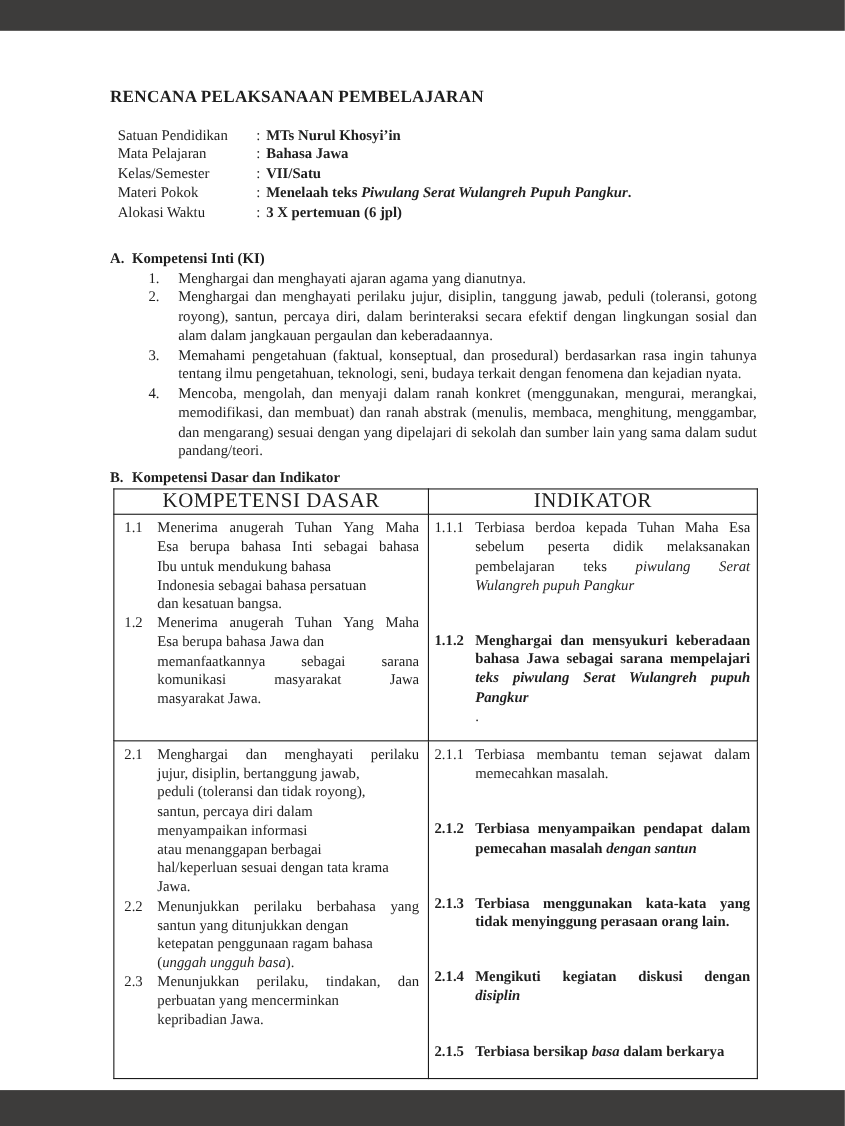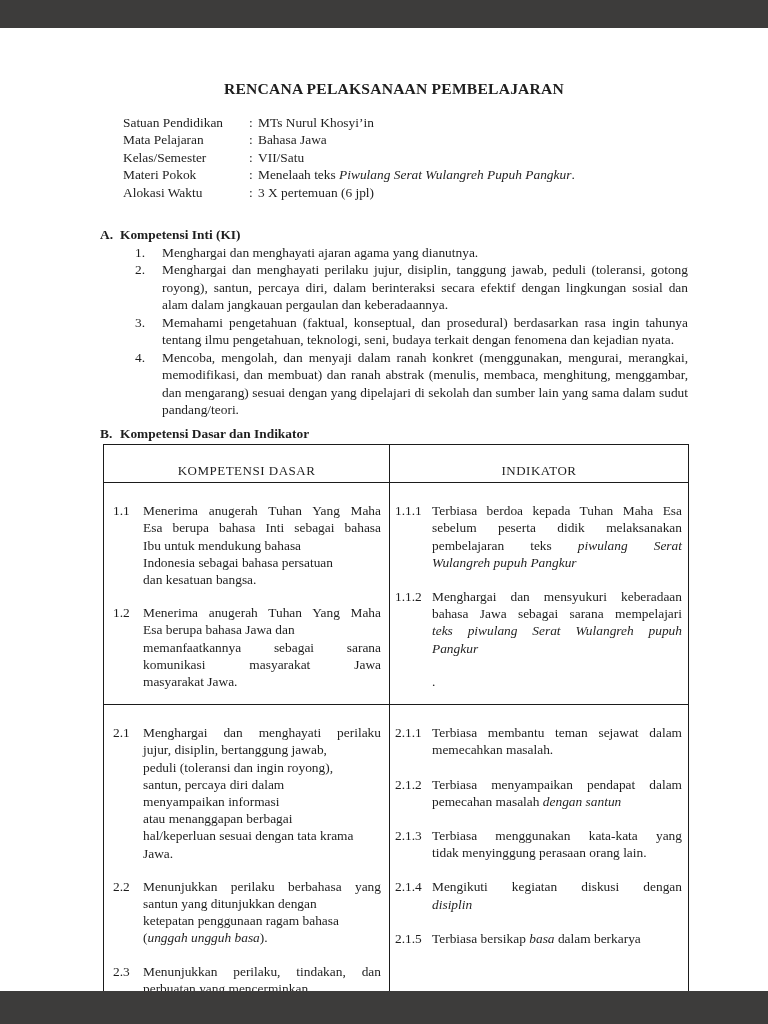--- a/index.html
+++ b/index.html
@@ -2,45 +2,45 @@
 <html><head>
 <meta charset="utf-8">
 <style>
   html,body{margin:0;padding:0;}
   body{width:768px;height:1024px;position:relative;overflow:hidden;background:#ffffff;
        font-family:"Liberation Serif","DejaVu Serif",serif;color:#1e1e1e;}
   .bar{position:absolute;left:0;width:768px;background:#3d3c3b;}
   .bar-top{top:0;height:28px;}
   .bar-bottom{top:991px;height:33px;}
   .page{position:absolute;left:100px;top:28px;width:588px;font-size:13.4px;line-height:17.5px;}
-  .title{margin:52px 0 0 0;text-align:center;font-size:15.6px;font-weight:700;letter-spacing:.2px;}
+  .title{margin:52px 0 0 0;text-align:left;font-size:15.6px;font-weight:700;letter-spacing:.2px;}
   .meta{margin-top:16px;padding-left:7px;}
-  .meta-row{display:flex;margin-left:16px;}
+  .meta-row{display:flex;}
   .m-label{width:126px;flex:none;}
   .m-colon{width:9px;flex:none;}
-  .m-value{flex:1;}
+  .m-value{flex:1;font-weight:bold;}
   .sec-head{display:flex;font-weight:700;}
   .secA{margin-top:25px;}
   .secB{margin-top:6px;}
   .sec-letter{width:20px;flex:none;}
   .ki{padding-left:35px;}
   .ki-item{position:relative;padding-left:27px;text-align:justify;}
   .ki-item .num{position:absolute;left:0;}
   .tbl{border-collapse:collapse;margin:2px 0 0 3px;width:585px;line-height:17.2px;table-layout:fixed;}
   .tbl th,.tbl td{border:1.5px solid #1b1b1b;}
-  .tbl th{font-weight:400;font-size:13px;letter-spacing:.5px;padding:17px 0 3px 0;}
+  .tbl th{font-weight:400;font-size:19px;letter-spacing:.5px;padding:2px 0 3px 0;}
   .tbl td{vertical-align:top;}
   td.kd{padding:3px 8px 14px 9px;}
   td.ind{padding:3px 6px 14px 5px;}
   tr.row-tight td{padding-bottom:16px;}
-  .blk{position:relative;padding-left:30px;margin-top:16px;}
+  .blk{position:relative;padding-left:30px;}
   td.ind .blk{padding-left:37px;}
   .blk .num{position:absolute;left:0;top:0;}
   .blk.flat{padding-left:0;}
-  .blk.gap{margin-top:17px;}
+  .blk.gap{margin-top:33px;font-weight:bold;}
   .ln{display:block;}
   .ln.j{text-align:justify;text-align-last:justify;}
   .i{font-style:italic;}
 </style>
 </head>
 <body>
 
 <div class="bar bar-top"></div>
 
 <div class="page">
@@ -140,21 +140,21 @@
               <div class="ln"><span>.</span></div>
             </div>
           </td>
         </tr>
         <tr class="row-tight">
           <td class="kd">
             <div class="blk">
               <span class="num">2.1</span>
               <div class="ln j"><span>Menghargai dan menghayati perilaku</span></div>
               <div class="ln"><span>jujur, disiplin, bertanggung jawab,</span></div>
-              <div class="ln"><span>peduli (toleransi dan ingin royong),</span></div>
+              <div class="ln"><span>peduli (toleransi dan tidak royong),</span></div>
               <div class="ln"><span>santun, percaya diri dalam</span></div>
               <div class="ln"><span>menyampaikan informasi</span></div>
               <div class="ln"><span>atau menanggapan berbagai</span></div>
               <div class="ln"><span>hal/keperluan sesuai dengan tata krama</span></div>
               <div class="ln"><span>Jawa.</span></div>
             </div>
             <div class="blk">
               <span class="num">2.2</span>
               <div class="ln j"><span>Menunjukkan perilaku berbahasa yang</span></div>
               <div class="ln"><span>santun yang ditunjukkan dengan</span></div>

